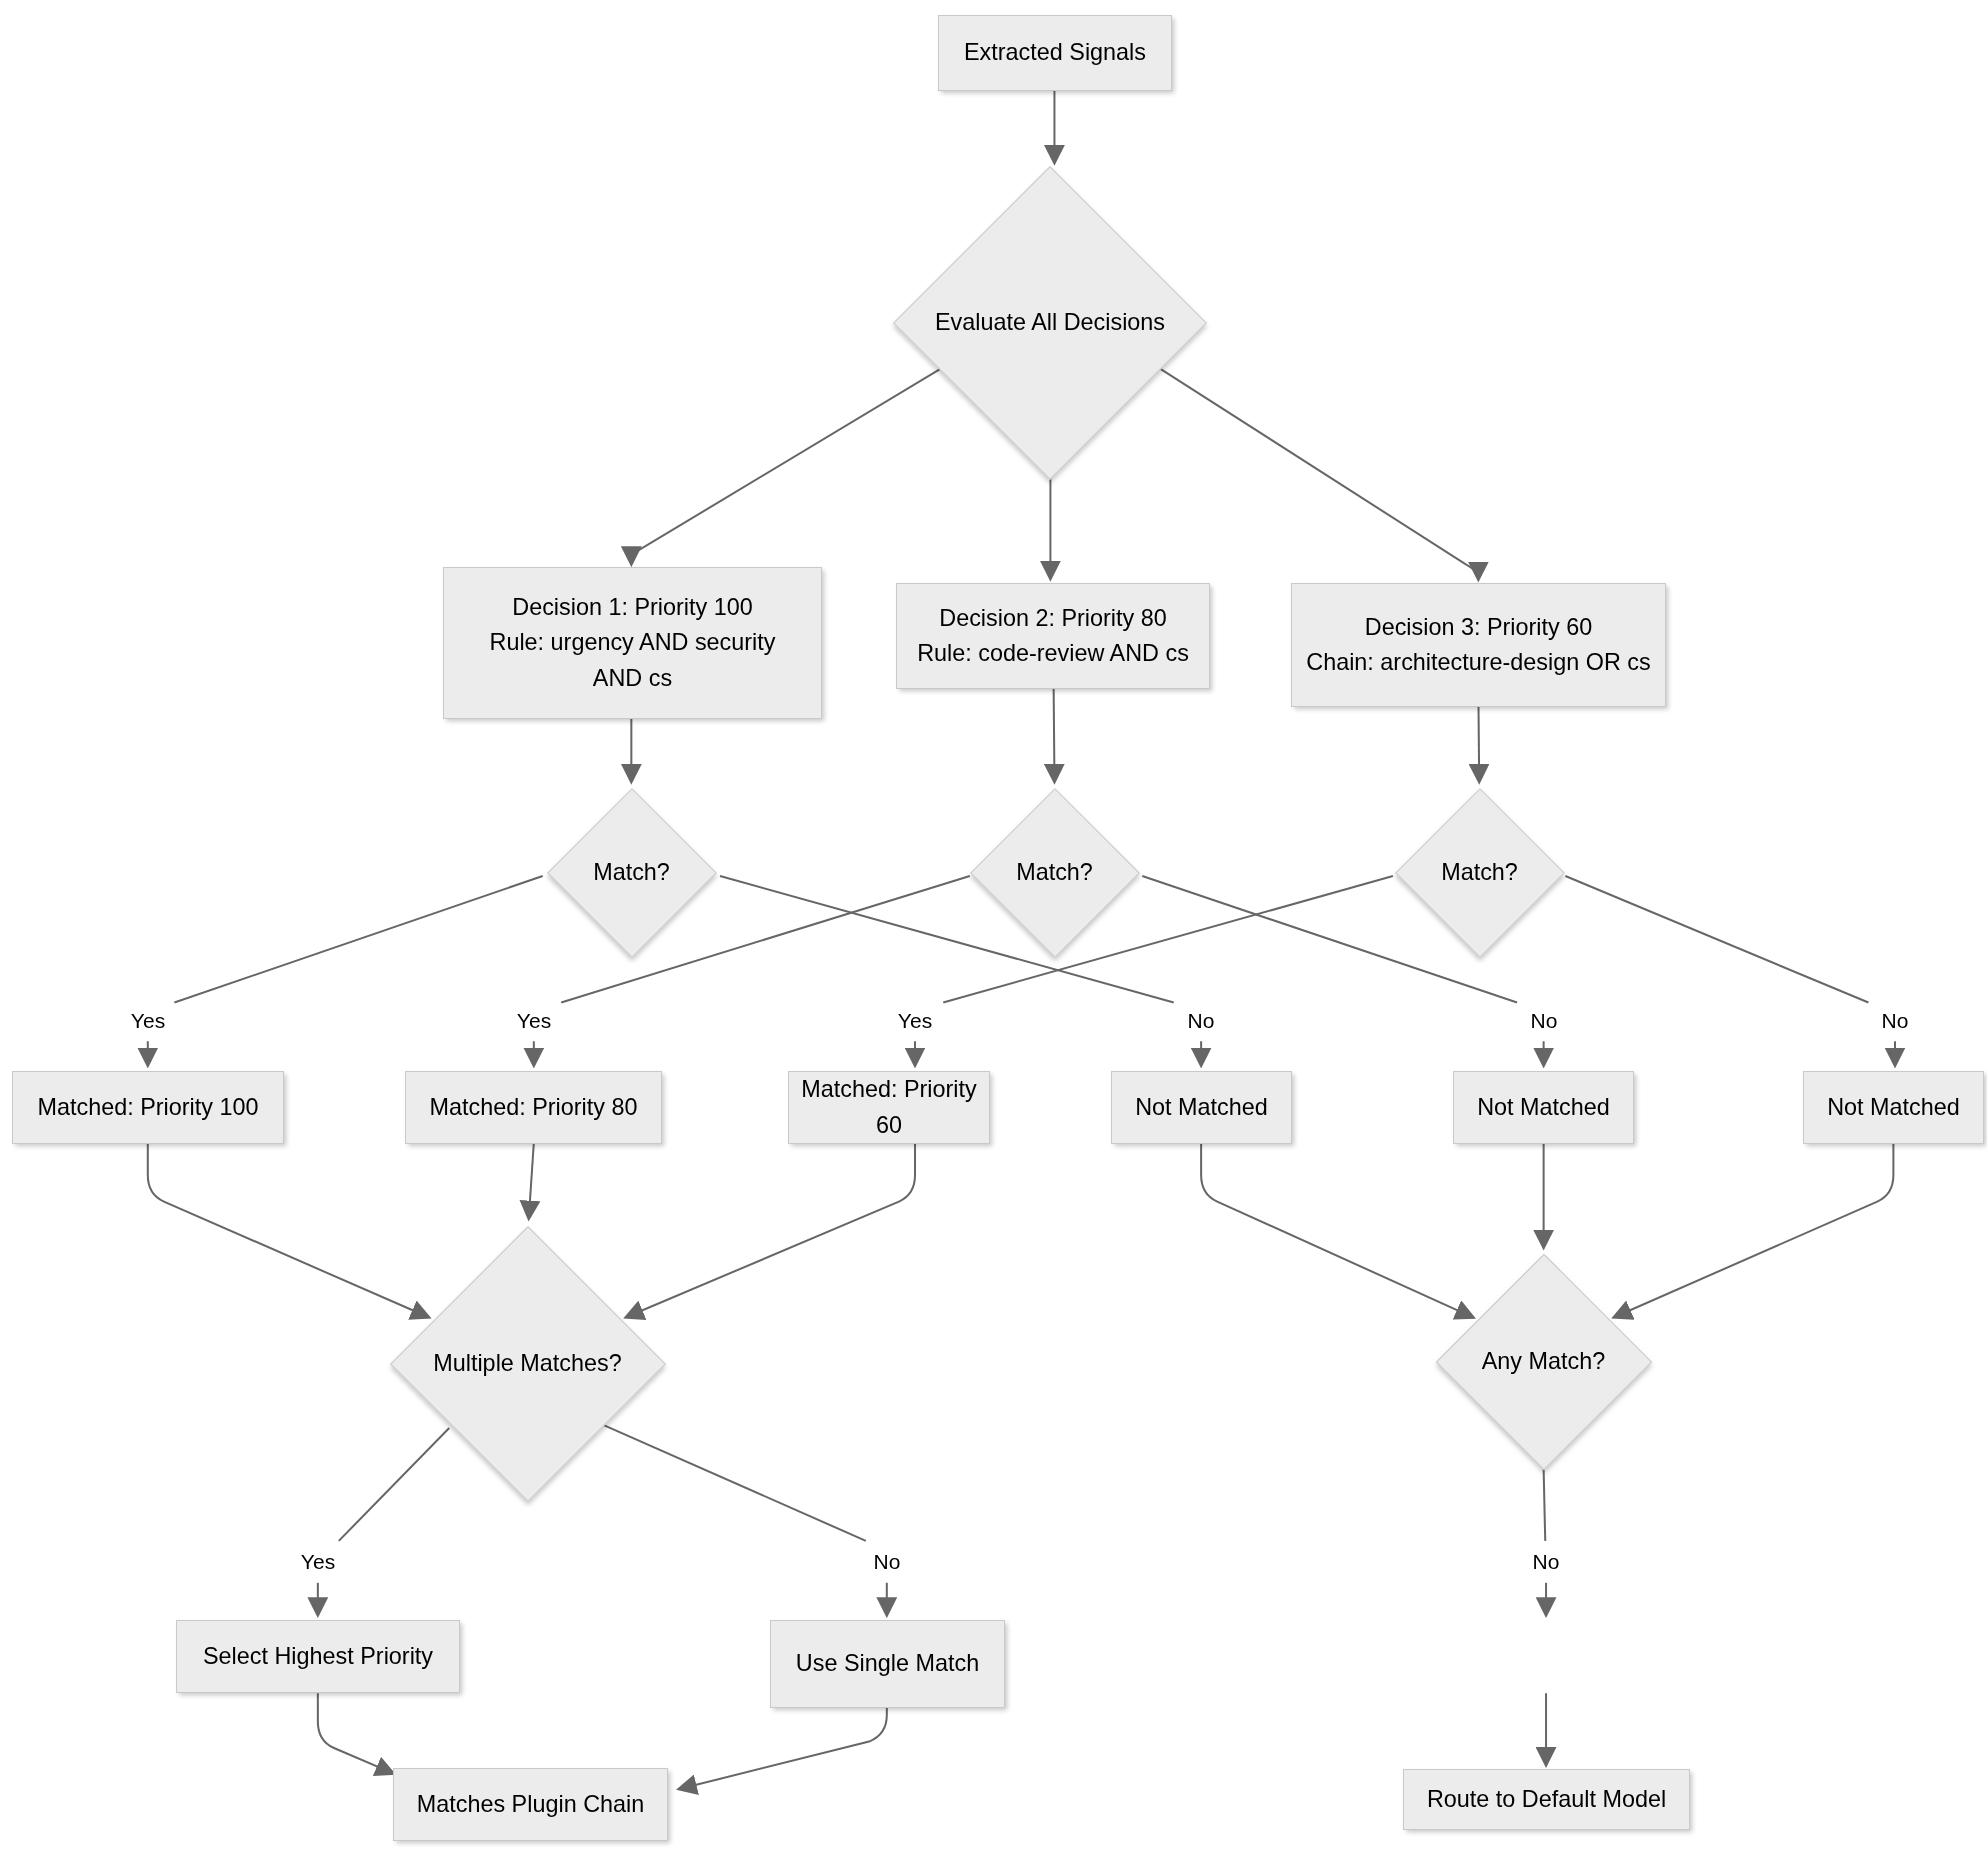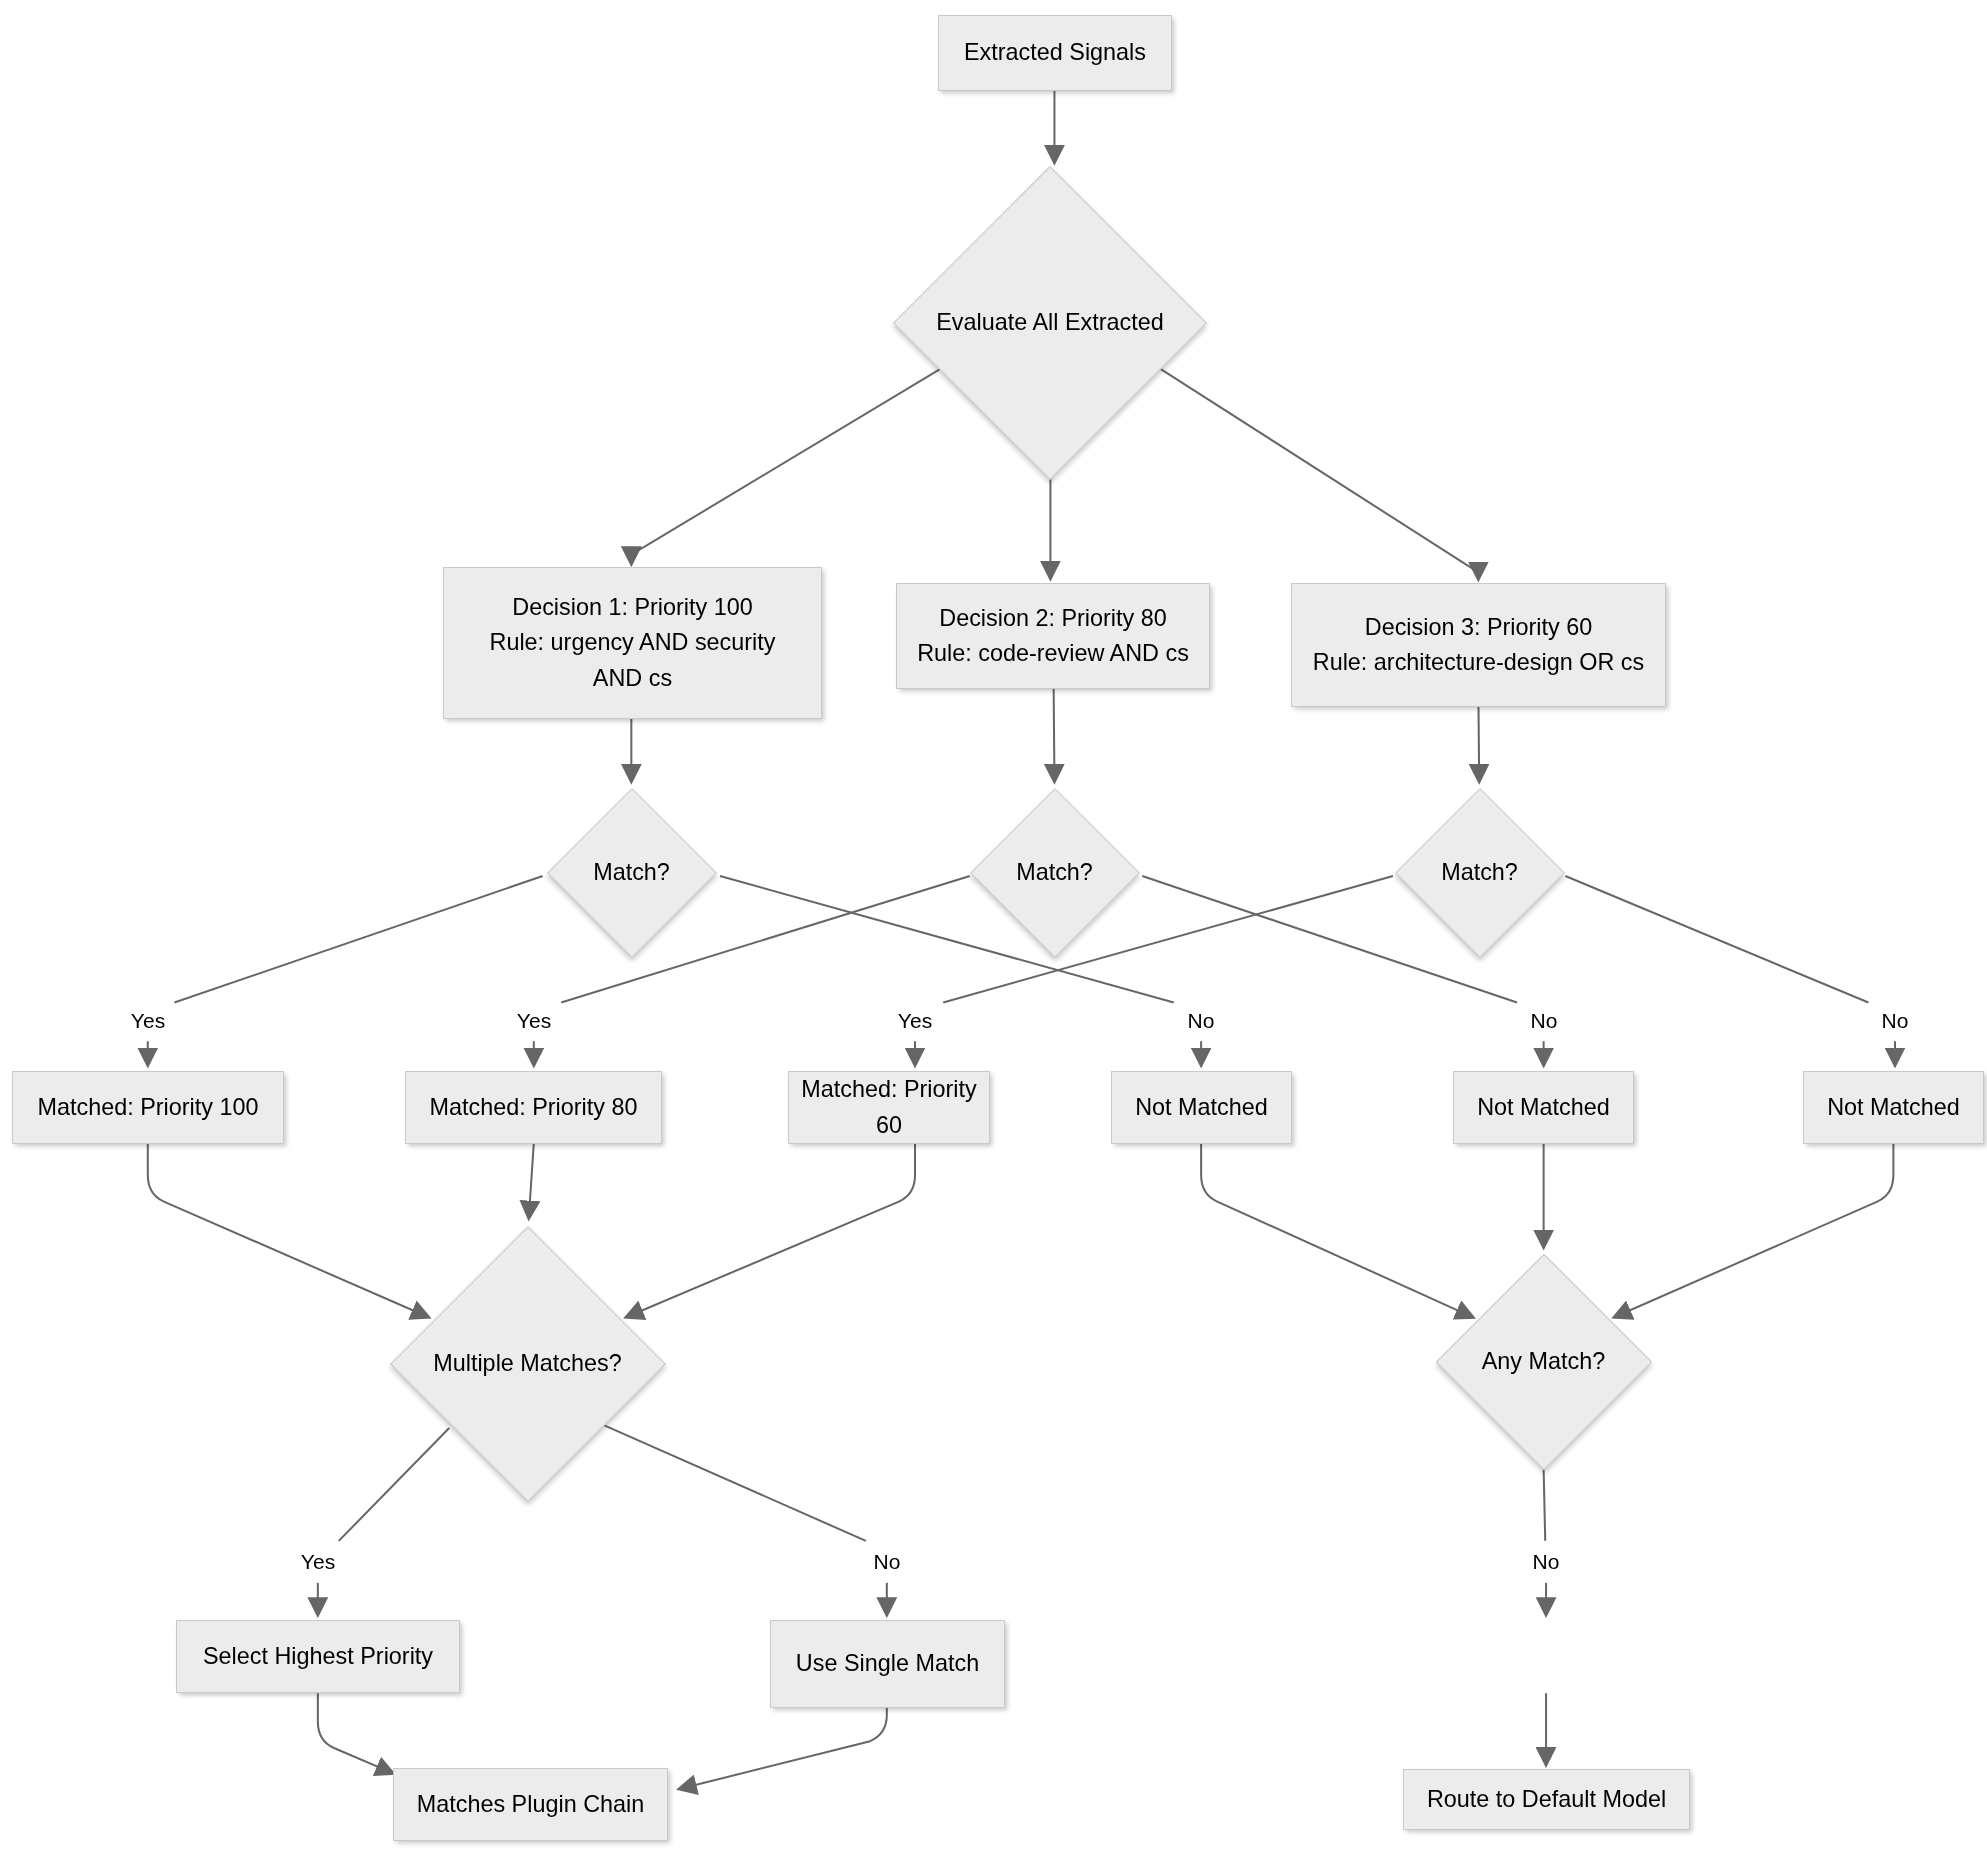--- a/index.html
+++ b/index.html
@@ -93,37 +93,37 @@
     <path d="M 1100 2101 L 1100 2128 Q 1100 2152 1078 2161 L 846 2219" marker-end="url(#arrow)"></path>
     <path d="M 1918 2101 L 1918 2186" marker-end="url(#arrow)"></path>
   </svg>
 
   <div class="node rect" style="left:938px;top:14.5px;width:234px;height:76px">
     <div class="nl">Extracted Signals</div>
   </div>
 
   <div class="node diamond" style="left:892px;top:167px;width:316px;height:311px">
     <div class="dshape" style="width:222px;height:222px"></div>
-    <div class="nl">Evaluate All Extracted</div>
+    <div class="nl">Evaluate All Decisions</div>
   </div>
 
   <div class="node rect" style="left:443px;top:567px;width:379px;height:152px">
     <div class="nl">Decision 1: Priority 100</div>
     <div class="nl">Rule: urgency AND security</div>
     <div class="nl">AND cs</div>
   </div>
 
   <div class="node rect" style="left:896px;top:583px;width:314px;height:106px">
     <div class="nl">Decision 2: Priority 80</div>
     <div class="nl">Rule: code-review AND cs</div>
   </div>
 
   <div class="node rect" style="left:1291px;top:583px;width:375px;height:124px">
     <div class="nl">Decision 3: Priority 60</div>
-    <div class="nl">Rule: architecture-design OR cs</div>
+    <div class="nl">Chain: architecture-design OR cs</div>
   </div>
 
   <div class="node diamond" style="left:547px;top:786px;width:169px;height:173px">
     <div class="dshape" style="width:120px;height:120px"></div>
     <div class="nl">Match?</div>
   </div>
 
   <div class="node diamond" style="left:970px;top:786px;width:169px;height:173px">
     <div class="dshape" style="width:120px;height:120px"></div>
     <div class="nl">Match?</div>

